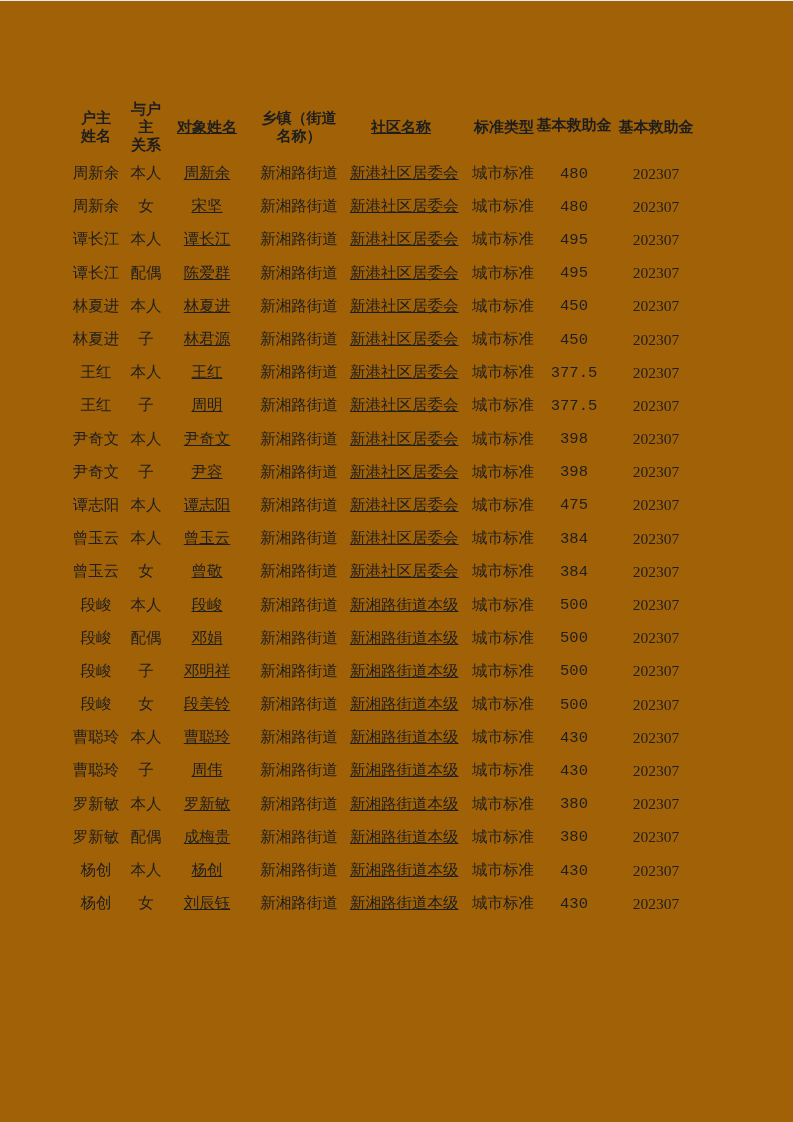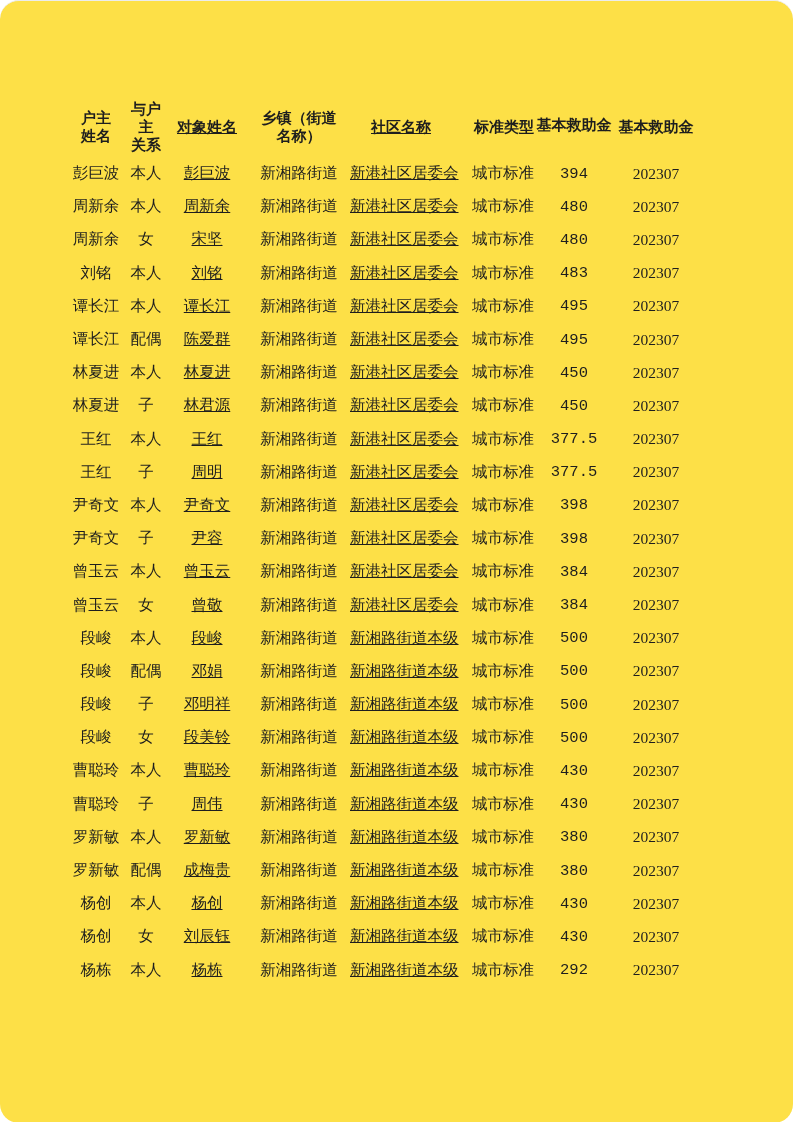--- a/index.html
+++ b/index.html
@@ -51,79 +51,59 @@
   .report-table th:nth-child(3), .report-table td:nth-child(3) { width: 82px; text-decoration: underline; }
   .report-table th:nth-child(4), .report-table td:nth-child(4) { width: 102px; text-align: center; }
   .report-table th:nth-child(5), .report-table td:nth-child(5) { width: 102px; text-decoration: underline; }
   .report-table th:nth-child(6), .report-table td:nth-child(6) { width: 82px; text-align: right; }
   .report-table th:nth-child(7), .report-table td:nth-child(7) { width: 80px; font-family: Liberation Mono, monospace; }
   .report-table th:nth-child(8), .report-table td:nth-child(8) { width: 84px; }
 </style>
 </head>
 <body>
 
-<div class="page" style="background: #fde047; border-top-color: rgb(236, 236, 236); border-radius: 19px;">
+<div class="page" style="background: #a16207; border-top-color: rgb(236, 236, 236);">
   <table class="report-table" style="color: rgb(30, 30, 30);">
     <thead>
       <tr id="header-row">
           <th>户主
 姓名</th>
           <th>与户主
 关系</th>
           <th>对象姓名</th>
           <th>乡镇（街道
 名称）</th>
           <th>社区名称</th>
           <th>标准类型</th>
           <th>基本救助金</th>
           <th>基本救助金</th>
         </tr>
     </thead>
     <tbody id="table-body">
         <tr>
-          <td>彭巨波</td>
-          <td>本人</td>
-          <td>彭巨波</td>
-          <td>新湘路街道</td>
-          <td>新港社区居委会</td>
-          <td>城市标准</td>
-          <td>394</td>
-          <td>202307</td>
-        </tr>
-        <tr>
           <td>周新余</td>
           <td>本人</td>
           <td>周新余</td>
           <td>新湘路街道</td>
           <td>新港社区居委会</td>
           <td>城市标准</td>
           <td>480</td>
           <td>202307</td>
         </tr>
         <tr>
           <td>周新余</td>
           <td>女</td>
           <td>宋坚</td>
           <td>新湘路街道</td>
           <td>新港社区居委会</td>
           <td>城市标准</td>
           <td>480</td>
           <td>202307</td>
         </tr>
         <tr>
-          <td>刘铭</td>
-          <td>本人</td>
-          <td>刘铭</td>
-          <td>新湘路街道</td>
-          <td>新港社区居委会</td>
-          <td>城市标准</td>
-          <td>483</td>
-          <td>202307</td>
-        </tr>
-        <tr>
           <td>谭长江</td>
           <td>本人</td>
           <td>谭长江</td>
           <td>新湘路街道</td>
           <td>新港社区居委会</td>
           <td>城市标准</td>
           <td>495</td>
           <td>202307</td>
         </tr>
         <tr>
@@ -190,20 +170,30 @@
           <td>尹奇文</td>
           <td>子</td>
           <td>尹容</td>
           <td>新湘路街道</td>
           <td>新港社区居委会</td>
           <td>城市标准</td>
           <td>398</td>
           <td>202307</td>
         </tr>
         <tr>
+          <td>谭志阳</td>
+          <td>本人</td>
+          <td>谭志阳</td>
+          <td>新湘路街道</td>
+          <td>新港社区居委会</td>
+          <td>城市标准</td>
+          <td>475</td>
+          <td>202307</td>
+        </tr>
+        <tr>
           <td>曾玉云</td>
           <td>本人</td>
           <td>曾玉云</td>
           <td>新湘路街道</td>
           <td>新港社区居委会</td>
           <td>城市标准</td>
           <td>384</td>
           <td>202307</td>
         </tr>
         <tr>
@@ -307,27 +297,17 @@
           <td>202307</td>
         </tr>
         <tr>
           <td>杨创</td>
           <td>女</td>
           <td>刘辰钰</td>
           <td>新湘路街道</td>
           <td>新湘路街道本级</td>
           <td>城市标准</td>
           <td>430</td>
-          <td>202307</td>
-        </tr>
-        <tr>
-          <td>杨栋</td>
-          <td>本人</td>
-          <td>杨栋</td>
-          <td>新湘路街道</td>
-          <td>新湘路街道本级</td>
-          <td>城市标准</td>
-          <td>292</td>
           <td>202307</td>
         </tr>
       </tbody>
   </table>
 </div>
 
 </body></html>

